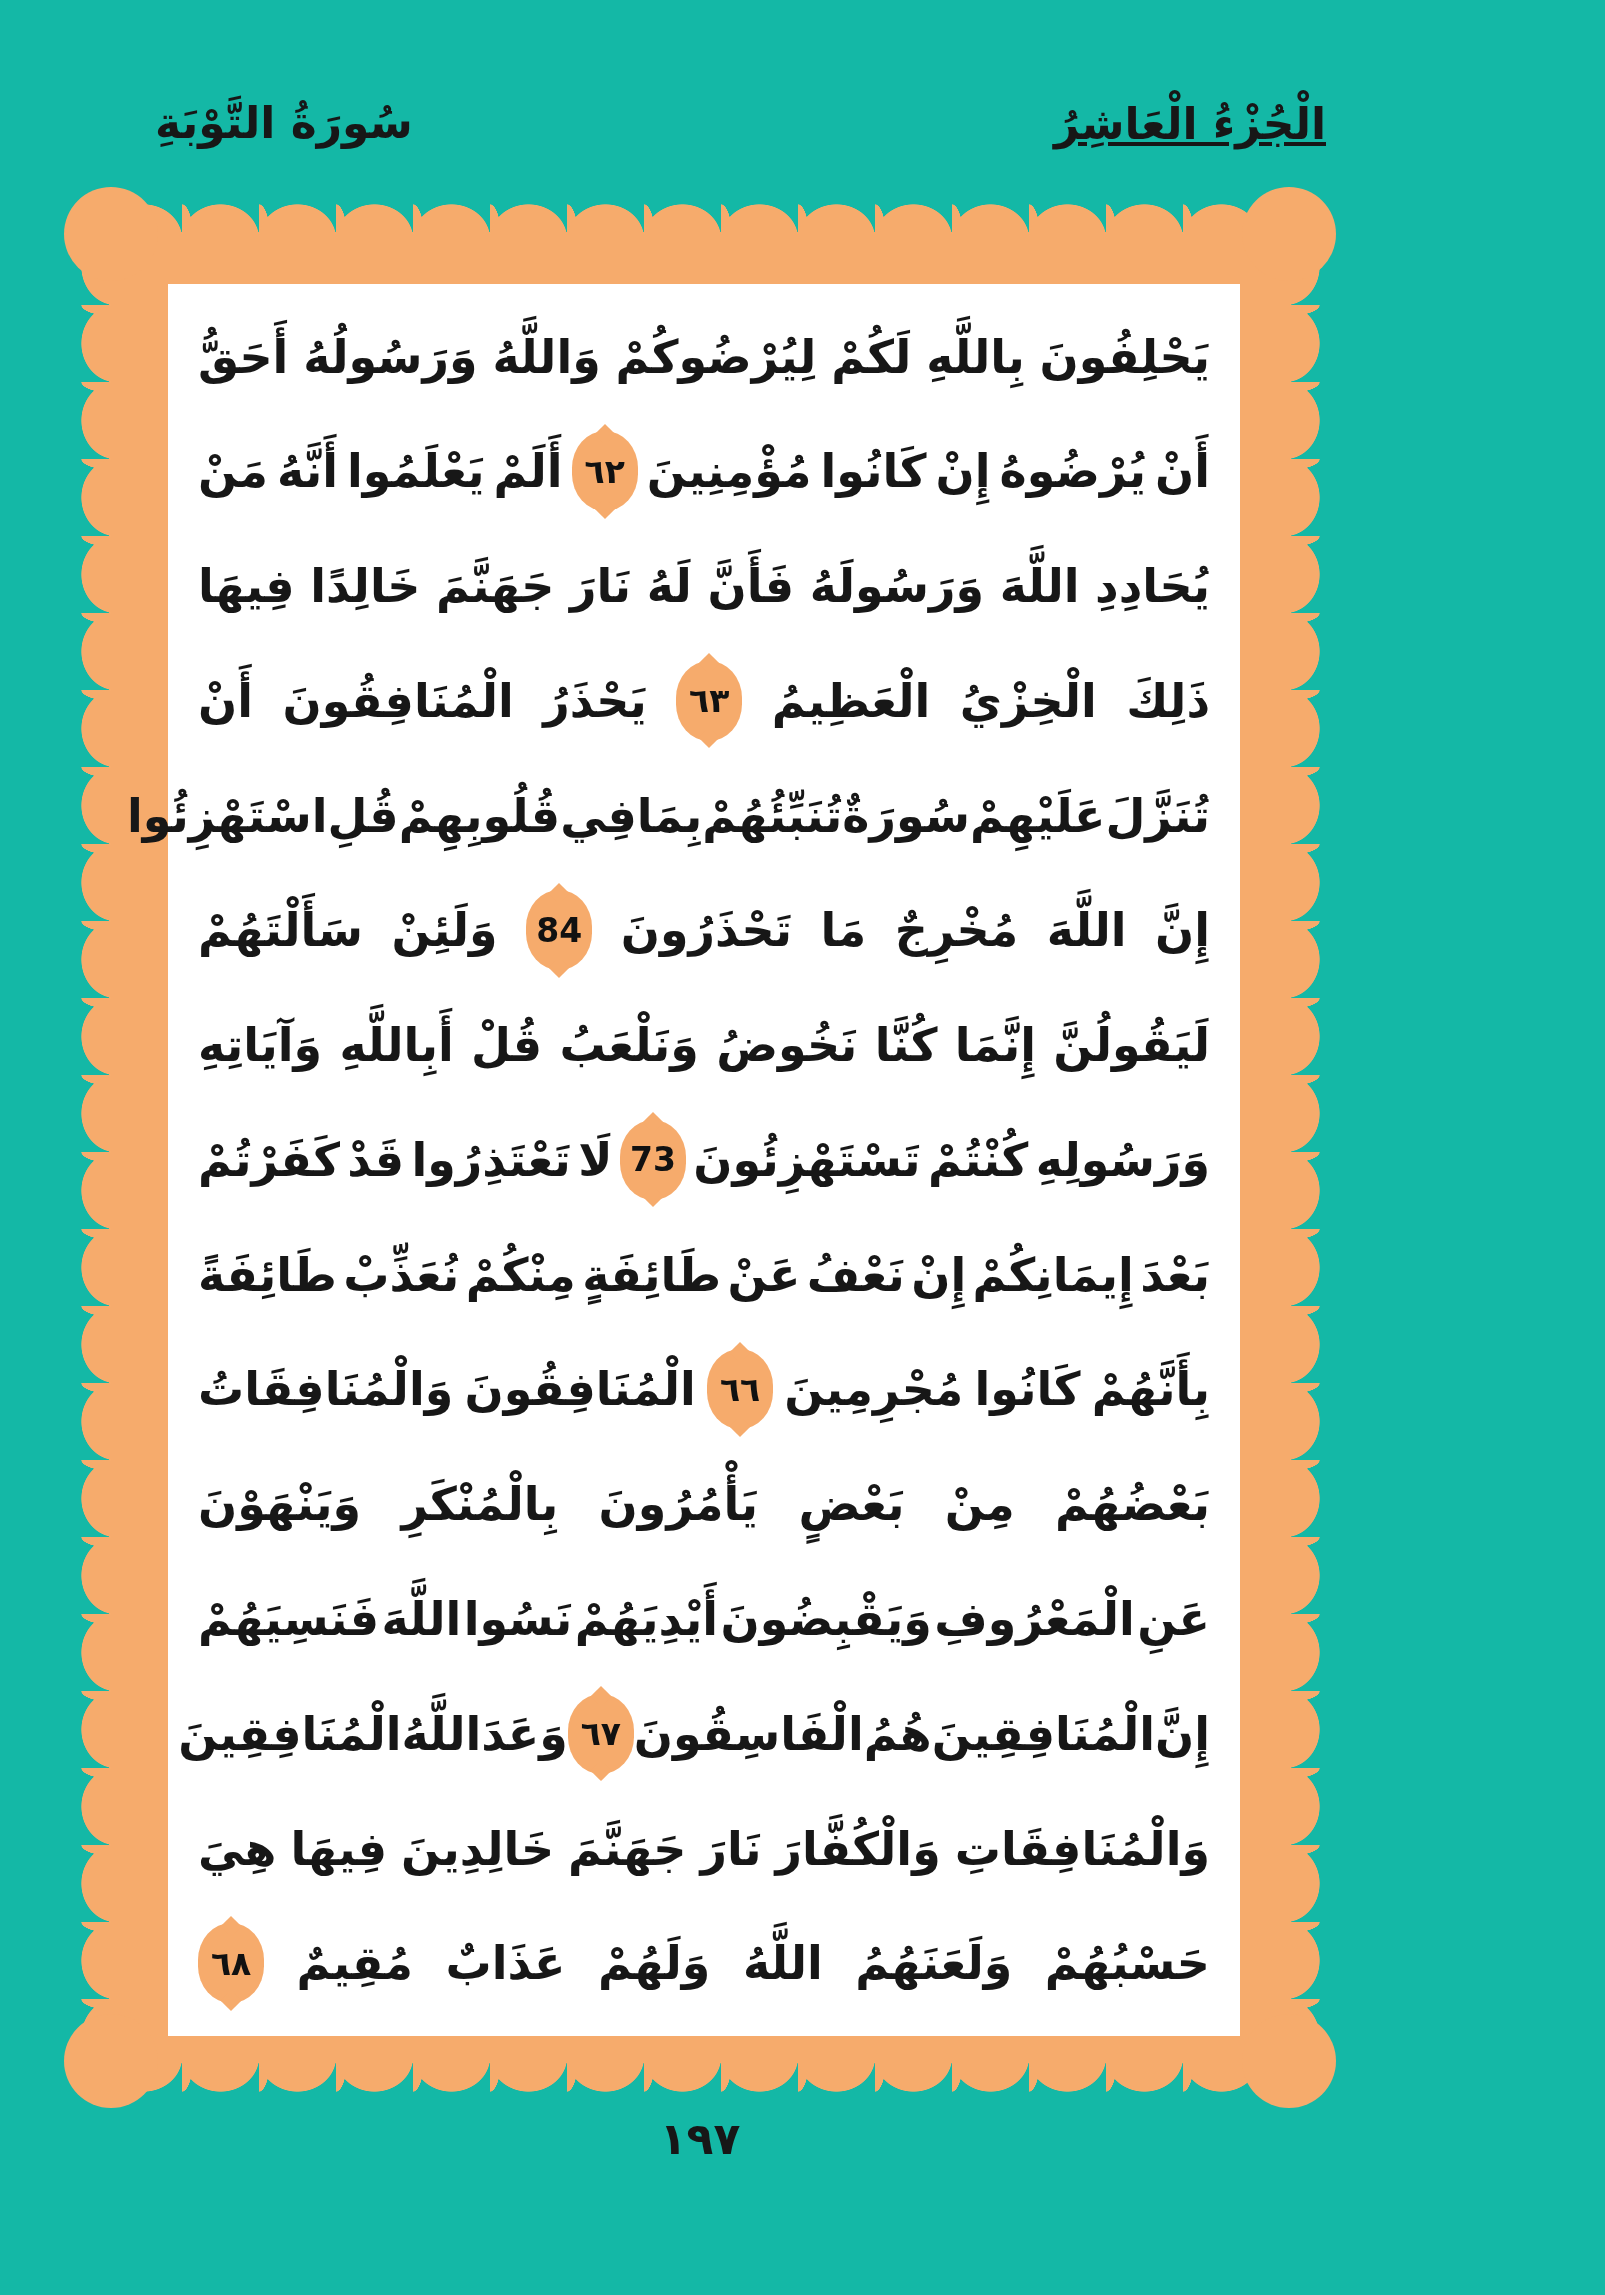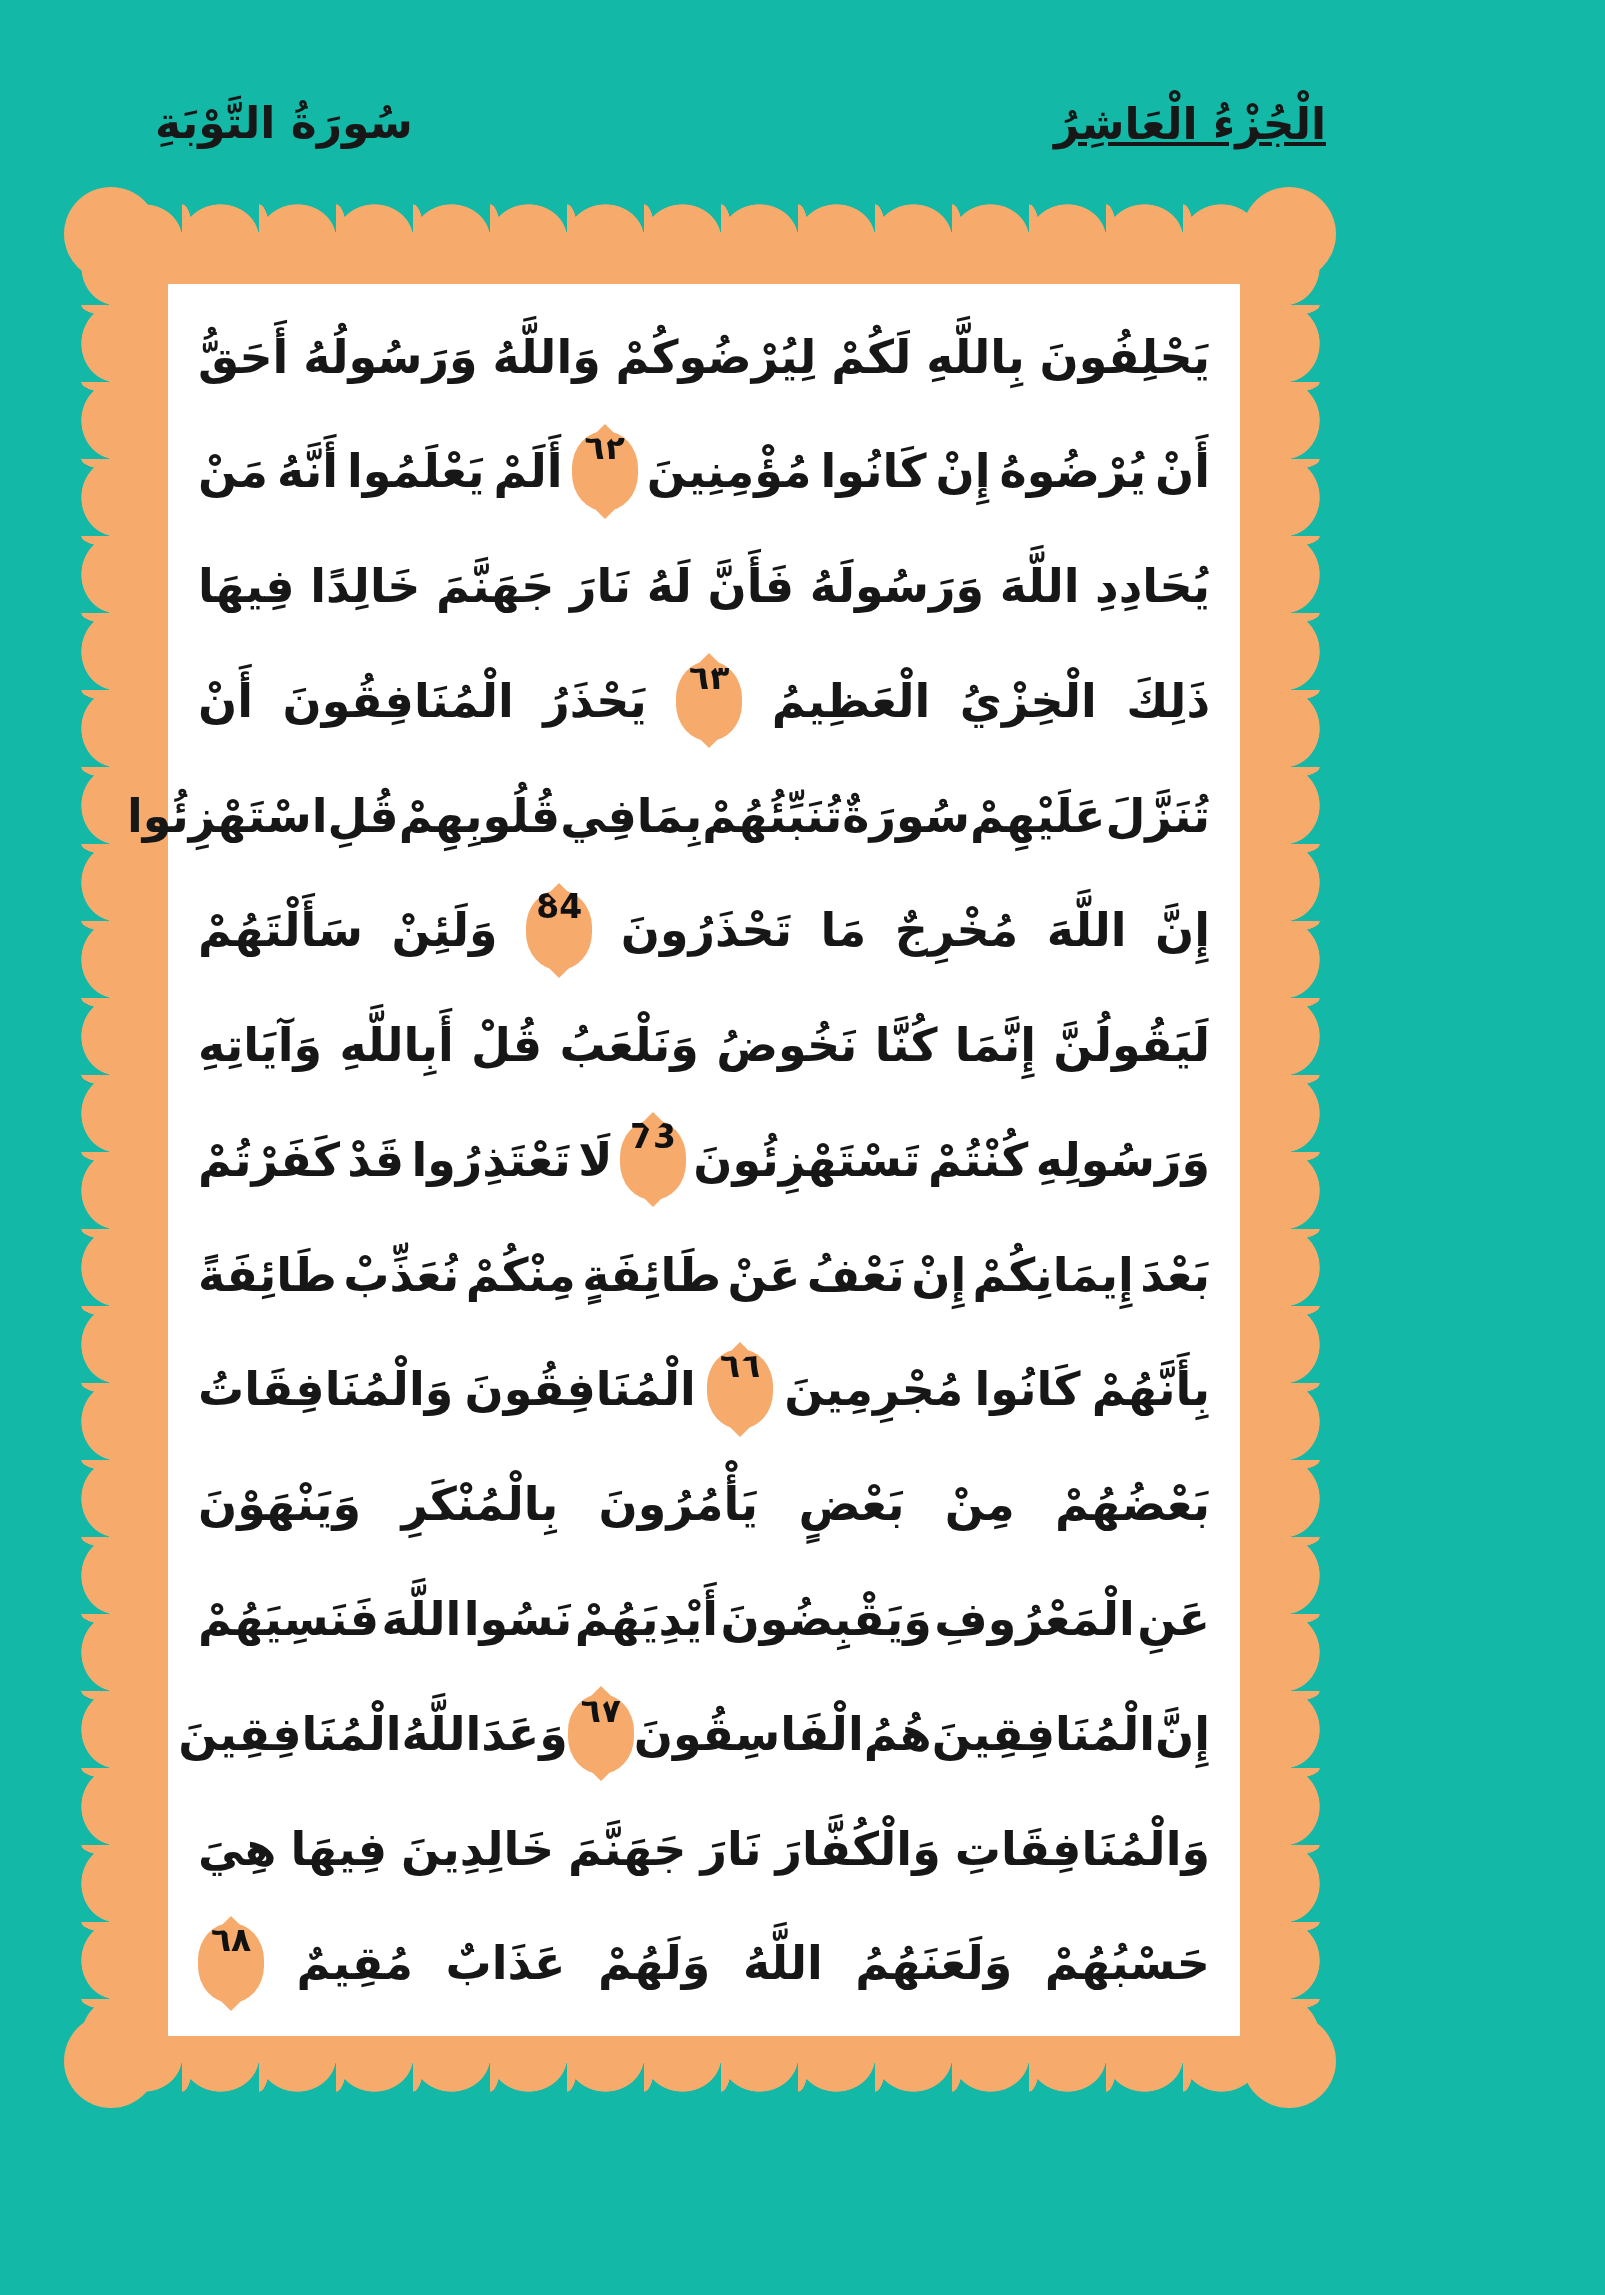--- a/index.html
+++ b/index.html
@@ -94,21 +94,21 @@
     display:flex; justify-content:space-between; align-items:center;
     height:106px;
     font-size:46px; font-weight:bold; color:var(--ink);
     white-space:nowrap;
   }
   .word { display:inline-block; }
 
   
   .ayah-marker {
     position:relative;
-    display:inline-flex; align-items:flex-start; justify-content:center;
+    display:inline-flex; align-items:center; justify-content:center;
     width:66px; height:80px;
     background:var(--accent);
     border-radius:50% / 46%;
     flex:0 0 auto;
   }
   .ayah-marker::before, .ayah-marker::after {
     content:""; position:absolute; left:50%;
     width:15px; height:15px; background:var(--accent);
     transform:translateX(-50%) rotate(45deg);
   }
@@ -302,15 +302,16 @@
           <span class="word">وَلَهُمْ</span>
           <span class="word">عَذَابٌ</span>
           <span class="word">مُقِيمٌ</span>
           <span class="ayah-marker">
             <span class="ayah-num">٦٨</span>
           </span>
         </div>
       </div>
   </div>
 
+  <div class="page-number">١٩٧</div>
 
 </div>
 
 
 </body></html>

